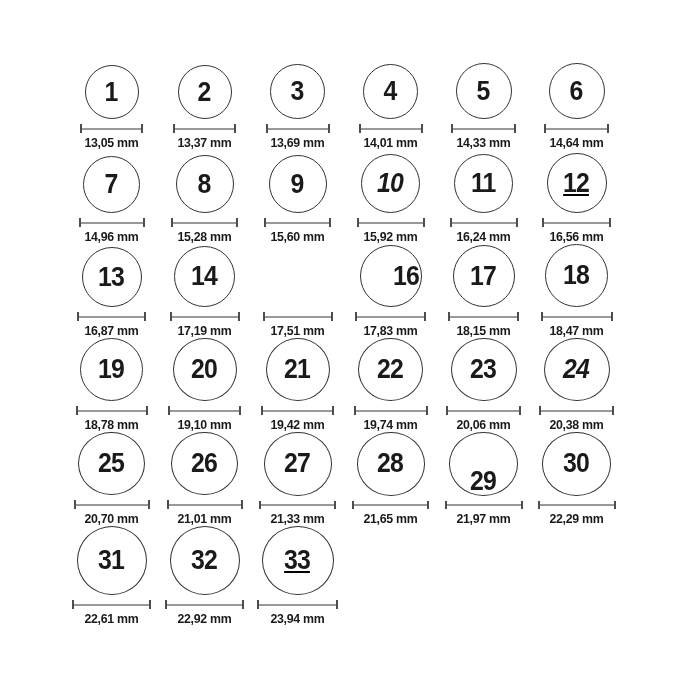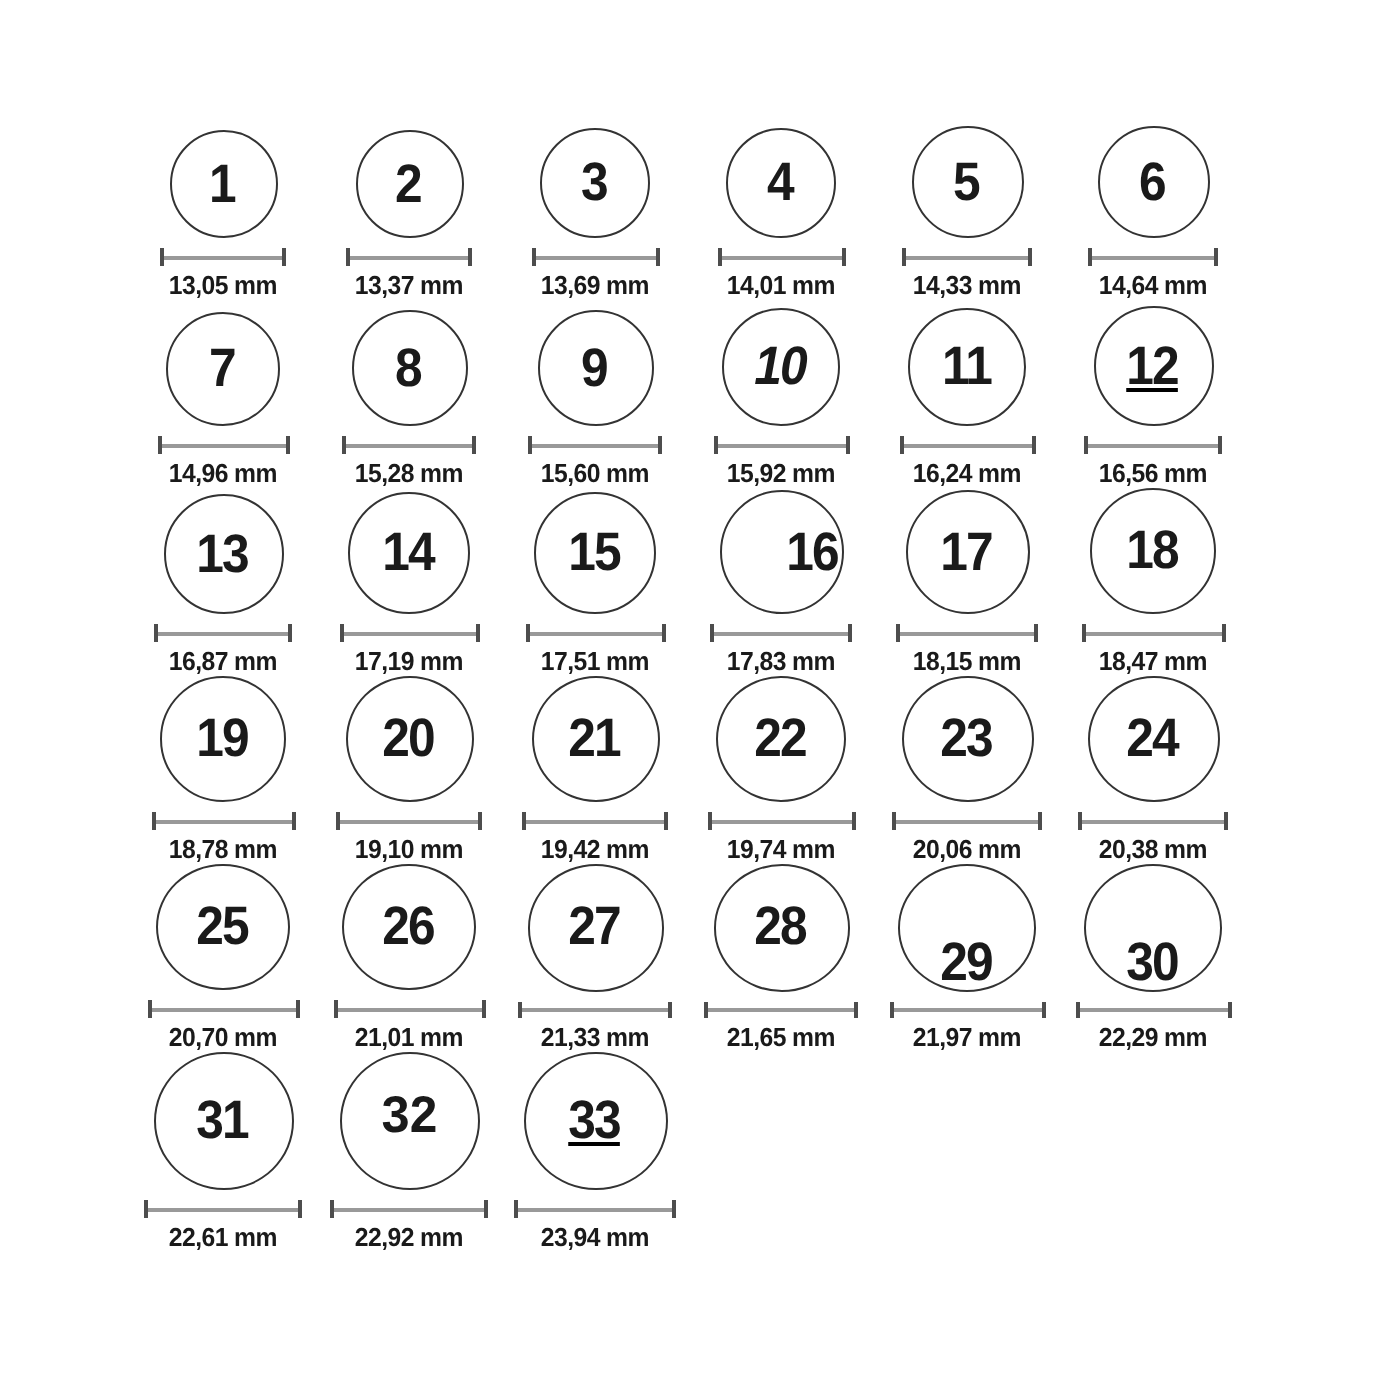--- a/index.html
+++ b/index.html
@@ -177,23 +177,20 @@
         <div class="mm-label">16,87 mm</div>
       </div>
       <div class="cell">
         <div class="circle" style="width: 61px; height: 61px;">
           <span class="num">14</span>
         </div>
         <div class="ruler" style="width: 70px;"></div>
         <div class="mm-label">17,19 mm</div>
       </div>
       <div class="cell">
-        <div class="circle" style="width: 61px; height: 61px;">
-          <span class="num">15</span>
-        </div>
         <div class="ruler" style="width: 70px;"></div>
         <div class="mm-label">17,51 mm</div>
       </div>
       <div class="cell">
         <div class="circle" style="width: 62px; height: 62px; justify-content: flex-end;">
           <span class="num">16</span>
         </div>
         <div class="ruler" style="width: 71px;"></div>
         <div class="mm-label">17,83 mm</div>
       </div>
@@ -242,21 +239,21 @@
         <div class="mm-label">19,74 mm</div>
       </div>
       <div class="cell">
         <div class="circle" style="width: 66px; height: 66px;">
           <span class="num">23</span>
         </div>
         <div class="ruler" style="width: 75px;"></div>
         <div class="mm-label">20,06 mm</div>
       </div>
       <div class="cell">
-        <div class="circle" style="width: 66px; height: 66px;">
+        <div class="circle" style="width: 66px; height: 66px; font-style: italic;">
           <span class="num">24</span>
         </div>
         <div class="ruler" style="width: 75px;"></div>
         <div class="mm-label">20,38 mm</div>
       </div>
     </div>
     <div class="row">
       <div class="cell">
         <div class="circle" style="width: 67px; height: 67px;">
           <span class="num">25</span>
@@ -286,37 +283,37 @@
         <div class="mm-label">21,65 mm</div>
       </div>
       <div class="cell">
         <div class="circle" style="width: 69px; height: 69px; align-items: flex-end;">
           <span class="num">29</span>
         </div>
         <div class="ruler" style="width: 78px;"></div>
         <div class="mm-label">21,97 mm</div>
       </div>
       <div class="cell">
-        <div class="circle" style="width: 69px; height: 69px; align-items: flex-end;">
+        <div class="circle" style="width: 69px; height: 69px;">
           <span class="num">30</span>
         </div>
         <div class="ruler" style="width: 78px;"></div>
         <div class="mm-label">22,29 mm</div>
       </div>
     </div>
     <div class="row last">
       <div class="cell">
         <div class="circle" style="width: 70px; height: 70px;">
           <span class="num">31</span>
         </div>
         <div class="ruler" style="width: 79px;"></div>
         <div class="mm-label">22,61 mm</div>
       </div>
       <div class="cell">
-        <div class="circle" style="width: 70px; height: 70px; font-family: Liberation Mono, monospace;">
+        <div class="circle" style="width: 70px; height: 70px;">
           <span class="num">32</span>
         </div>
         <div class="ruler" style="width: 79px;"></div>
         <div class="mm-label">22,92 mm</div>
       </div>
       <div class="cell">
         <div class="circle" style="width: 72px; height: 72px; text-decoration: underline;">
           <span class="num">33</span>
         </div>
         <div class="ruler" style="width: 81px;"></div>

